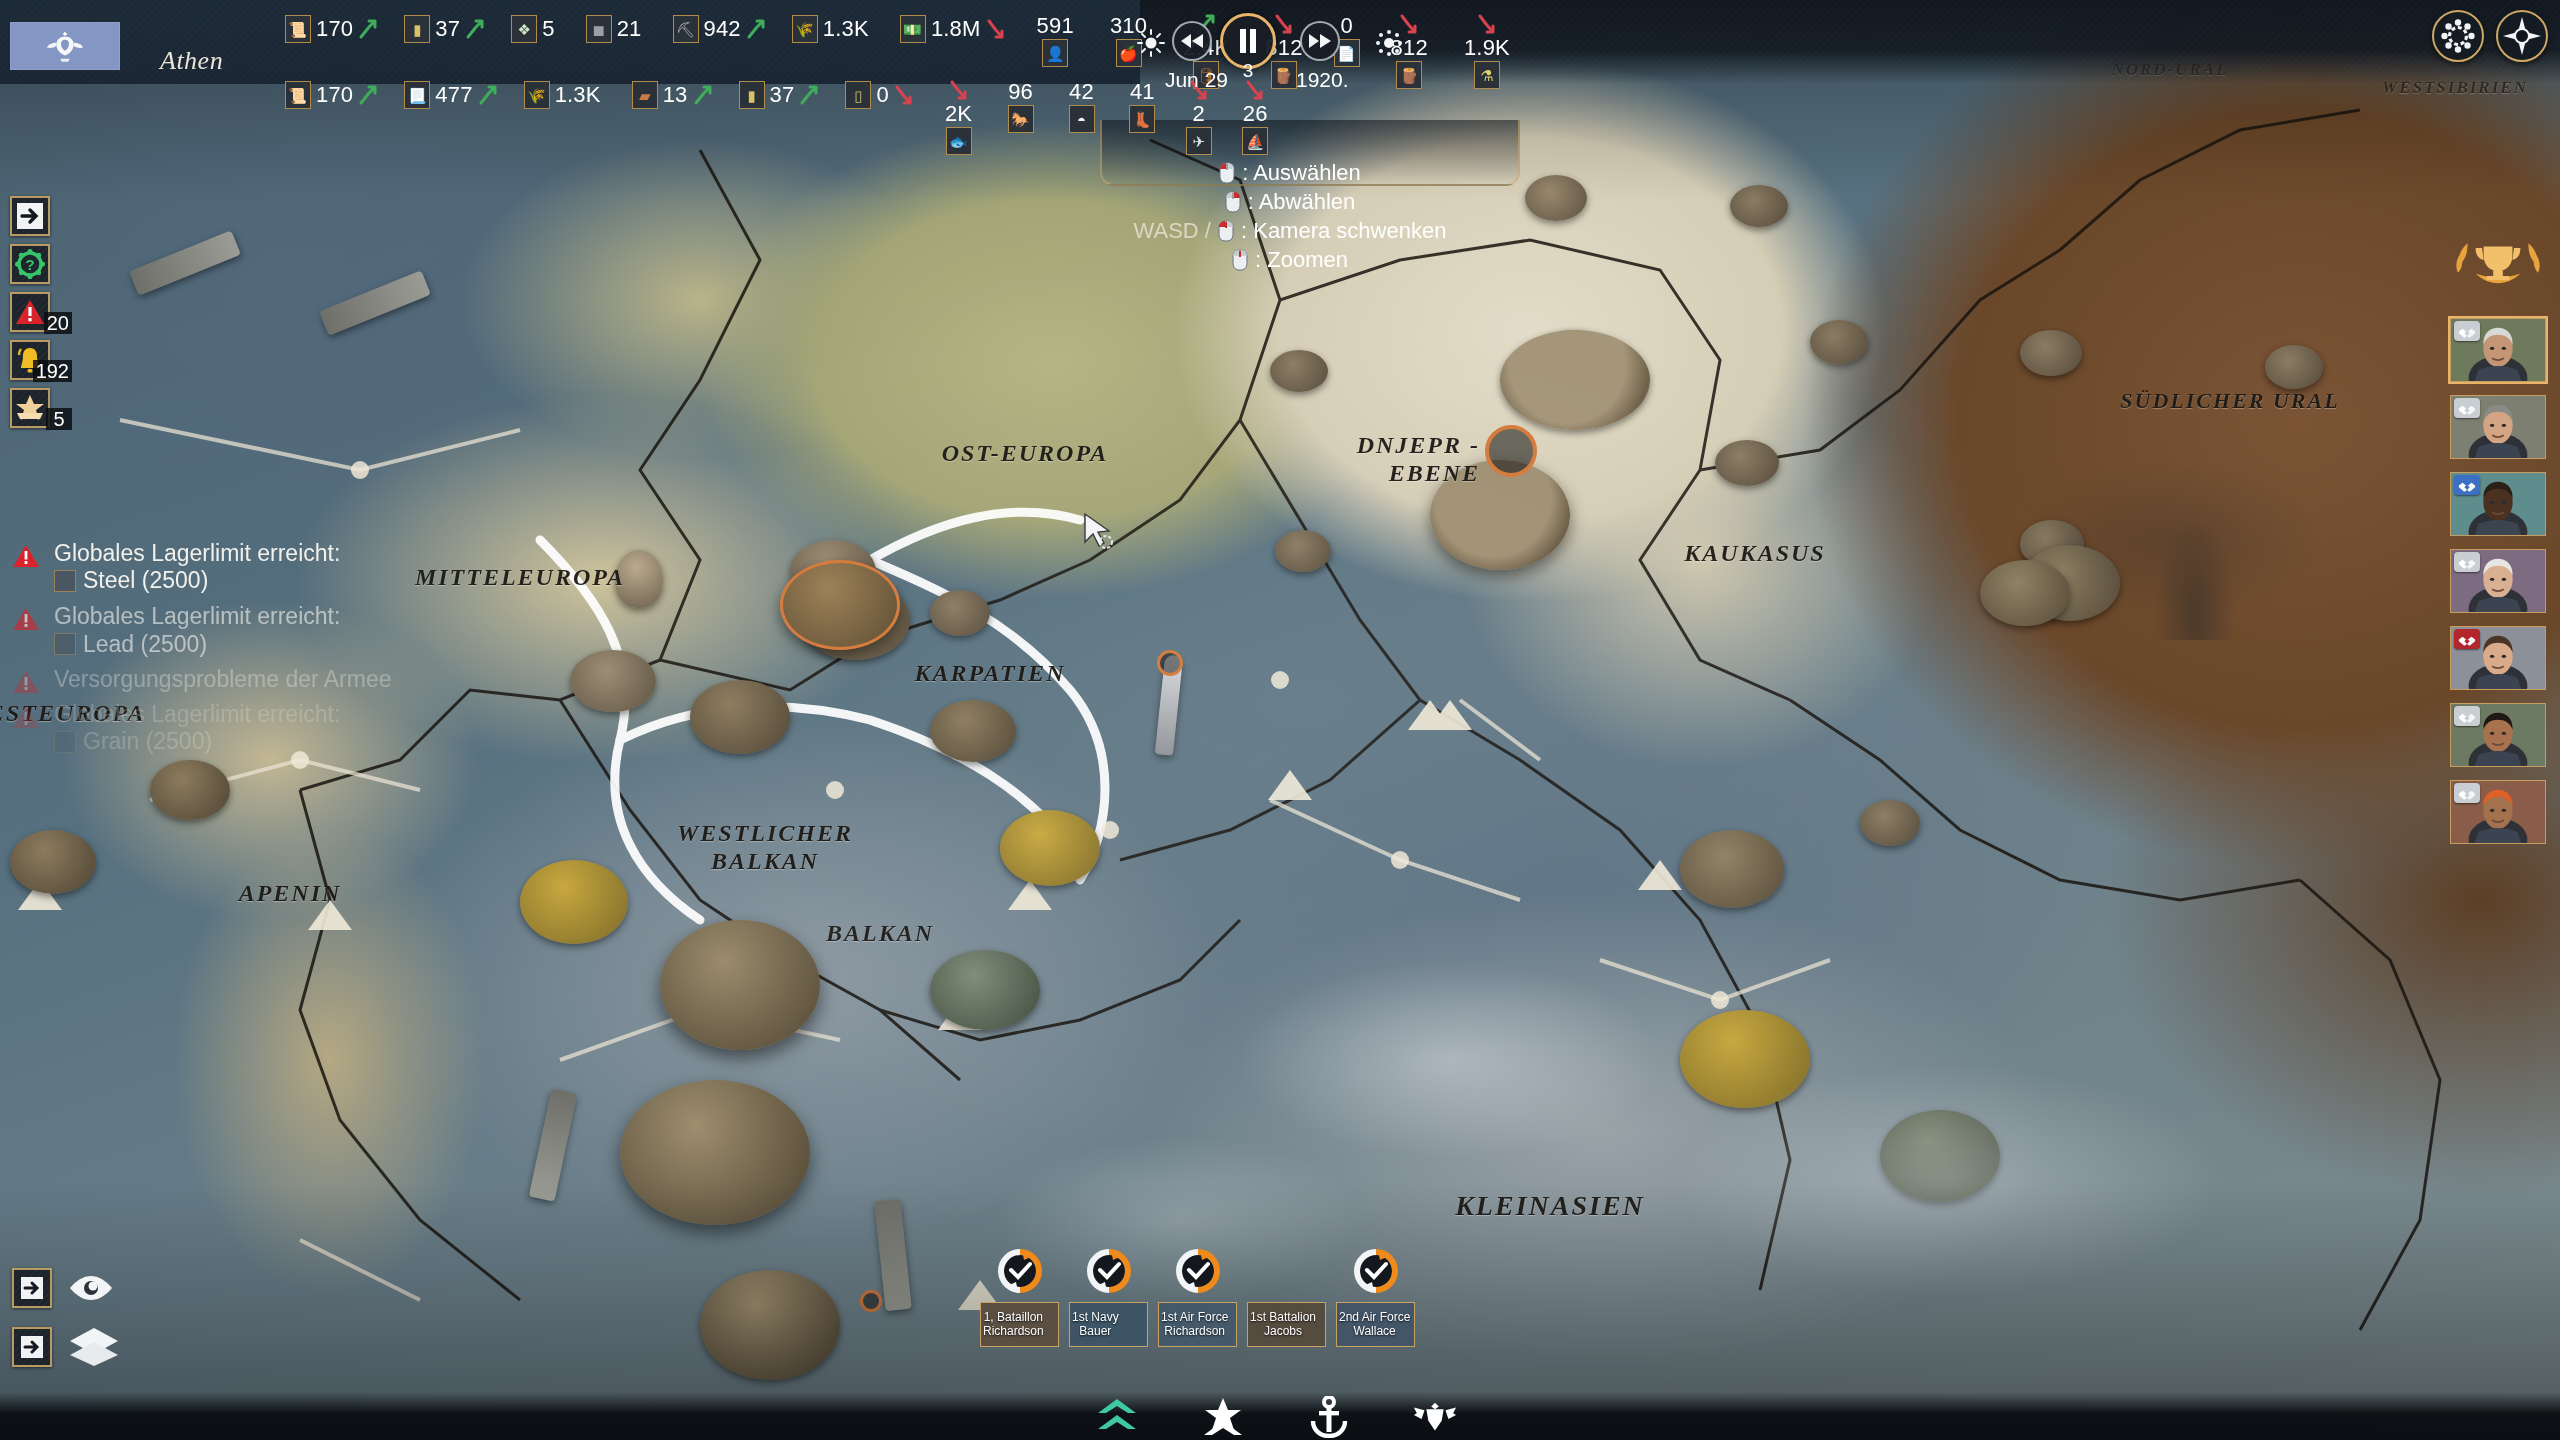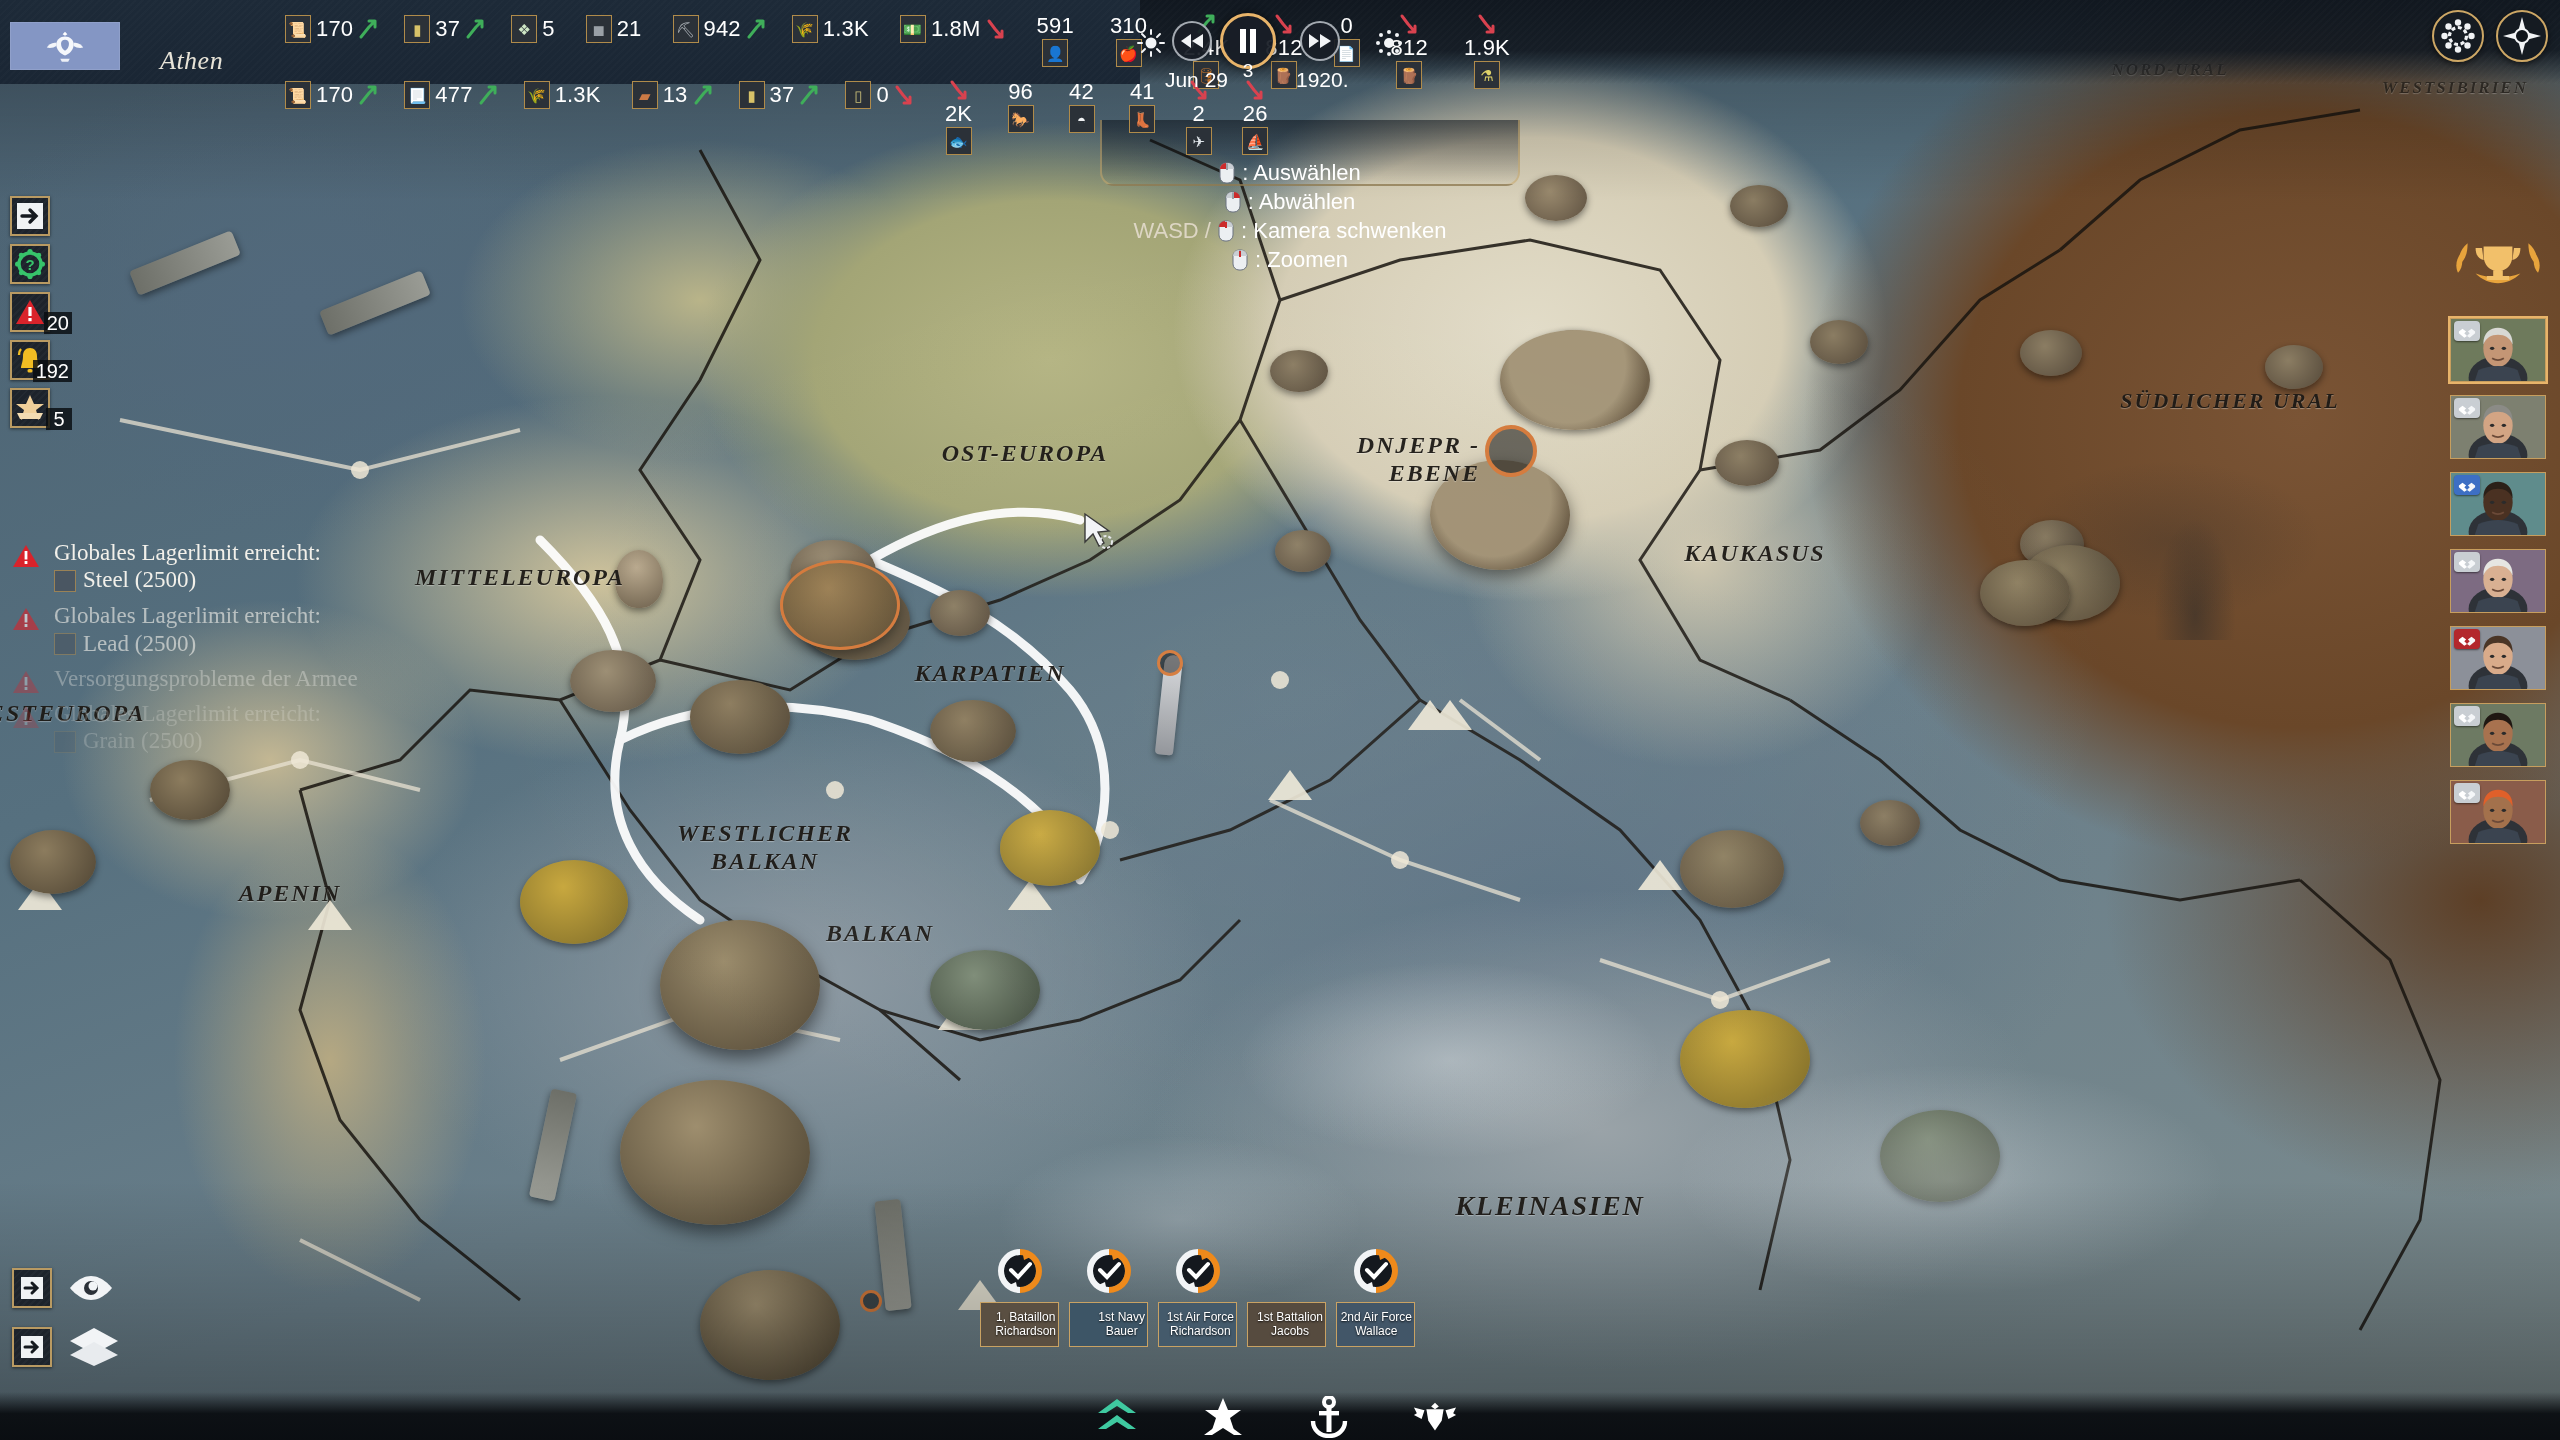--- a/index.html
+++ b/index.html
@@ -152,21 +152,21 @@
   }
   .lbtn svg{ position:relative; z-index:2; }
   .badge{
     position:absolute; right:-24px; bottom:-4px; min-width:26px; padding:0 3px;
     background:rgba(8,12,16,.82); color:#fff; font-size:20px; text-align:center;
     line-height:22px; z-index:3;
   }
 
   
   .alerts{ position:absolute; left:8px; top:540px; width:460px; z-index:34; }
-  .alert{ position:relative; margin-bottom:8px; padding-left:46px;font-family:Liberation Serif, serif; }
+  .alert{ position:relative; margin-bottom:8px; padding-left:46px; }
   .alert .warn{ position:absolute; left:4px; top:4px; }
   .alert .l1{ color:#f2f0ea; font-size:23px; line-height:1.15; }
   .alert .l2{ color:#f2f0ea; font-size:23px; line-height:1.25; display:flex; align-items:center; gap:7px; }
   .alert .rc{ width:22px; height:22px; border:1px solid #9a8256; background:#4a5662; display:inline-block; }
   .alert.f2 { opacity:.62; } .alert.f3 { opacity:.34; } .alert.f4 { opacity:.22; }
 
   
   .blcol{ position:absolute; left:12px; top:1268px; z-index:35; }
   .blrow{ display:flex; align-items:center; gap:16px; margin-bottom:18px; }
 
@@ -197,21 +197,21 @@
   }
 
   
   .unitbar{ position:absolute; left:980px; top:1248px; z-index:37; display:flex; gap:10px; align-items:flex-end; }
   .unitslot{ width:79px; position:relative; }
   .utimer{
     width:46px; height:46px; margin:0 auto 8px; position:relative;
   }
   .ucard{
     height:45px; border:1px solid #c9a263; position:relative; overflow:hidden;
-    display:flex; align-items:center; justify-content:flex-end;
+    display:flex; align-items:center; justify-content:flex-start;
   }
   .ucard .bg{ position:absolute; inset:0; }
   .ucard .txt{
     position:relative; z-index:2; color:#fff; font-size:12px; line-height:1.15;
     text-align:center; text-shadow:0 1px 2px rgba(0,0,0,.85); padding:0 2px;
   }
 
   .bottombar{
     position:absolute; left:0; bottom:0; width:2560px; height:48px; z-index:38;
     background:linear-gradient(180deg, rgba(8,11,15,.0) 0%, rgba(8,11,15,.92) 45%, rgba(8,11,15,.96) 100%);

